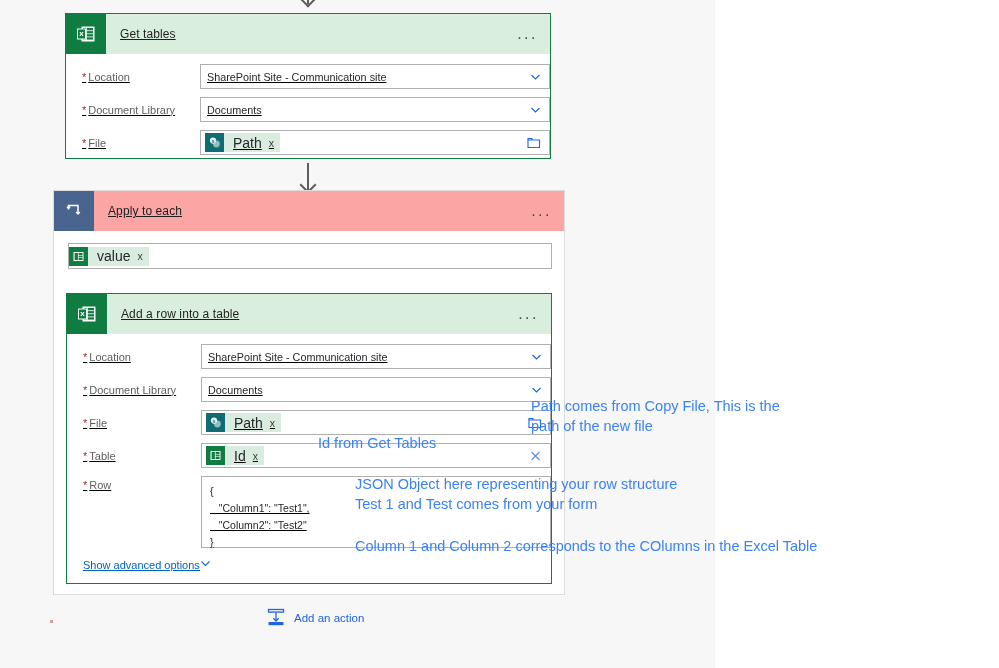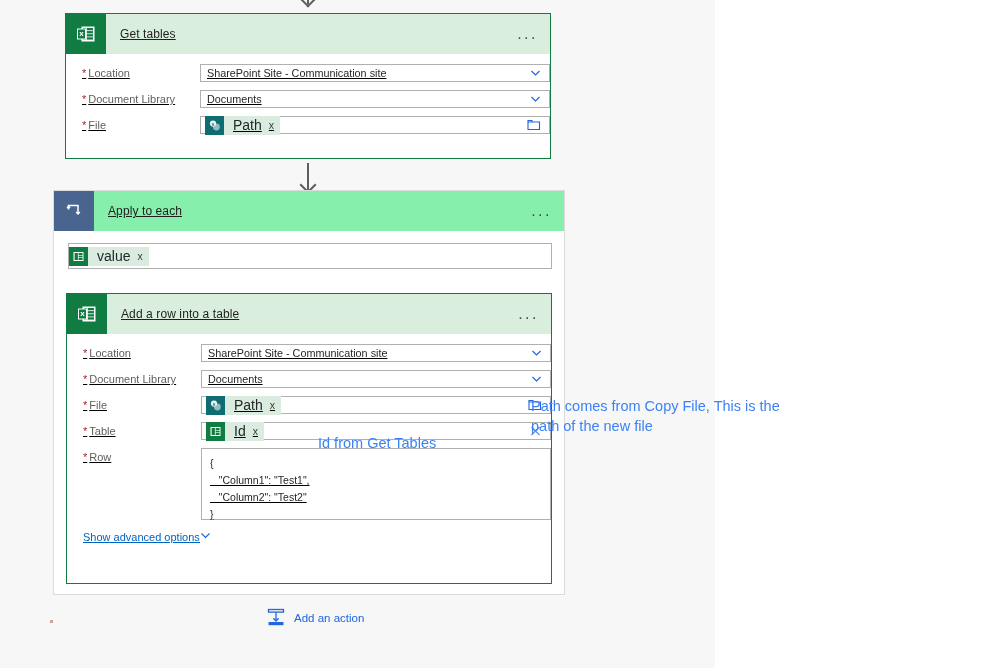--- a/index.html
+++ b/index.html
@@ -61,21 +61,21 @@
     border: 1px solid #dcdcdc;
   }
   .card-header {
     display: flex;
     align-items: center;
     height: 40px;
     box-sizing: border-box;
     position: relative;
   }
   .card-header.excel-head { background: #daeede; }
-  .card-header.loop-head  { background: #86efac; }
+  .card-header.loop-head  { background: #fca5a5; }
 
   .head-icon {
     width: 40px;
     height: 40px;
     flex: 0 0 40px;
     display: flex;
     align-items: center;
     justify-content: center;
   }
   .head-icon.excel-ic { background: #107c41; }
@@ -116,21 +116,21 @@
     color: #605e5c;
     white-space: nowrap;
   }
   .req-star { color: #a4262c; margin-right: 2px; font-size: 11px; }
 
   .field-control {
     position: relative;
     box-sizing: border-box;
     border: 1px solid #b0b0b0;
     background: #fff;
-    height: 18px;
+    height: 25px;
     display: flex;
     align-items: center;
     padding: 0 6px;
     font-size: 10.8px;
     color: #24272b;
   }
   .field-control.w-combo { width: 352px; }
   .field-control.tall {
     height: 72px;
     display: block;
@@ -483,21 +483,24 @@
       </div>
 
     </div>
   </div>
 
   <div class="annot" style="left:531px; top:396px;">Path comes from Copy File, This is the
 path of the new file</div>
 
   <div class="annot" style="left:318px; top:433px;">Id from Get Tables</div>
 
-
+  <div class="annot" style="left:355px; top:474px;">JSON Object here representing your row structure
+Test 1 and Test comes from your form</div>
+
+  <div class="annot" style="left:355px; top:536px;">Column 1 and Column 2 corresponds to the COlumns in the Excel Table</div>
 
   <div class="tiny-mark" style="left:50px; top:620px;"></div>
 
   <div class="add-action" style="left:266px; top:608px;">
     <span class="add-ic">
       <svg width="20" height="20" viewBox="0 0 20 20">
         <rect x="2.5" y="1.5" width="15" height="2.6" fill="none" stroke="#2266dd" stroke-width="1.3"></rect>
         <path d="M10 4.5 L10 12.5" stroke="#2266dd" stroke-width="1.3"></path>
         <path d="M7.4 10.2 L10 13 L12.6 10.2" fill="none" stroke="#2266dd" stroke-width="1.3"></path>
         <rect x="2.5" y="14" width="15" height="3.2" fill="#2266dd"></rect>

